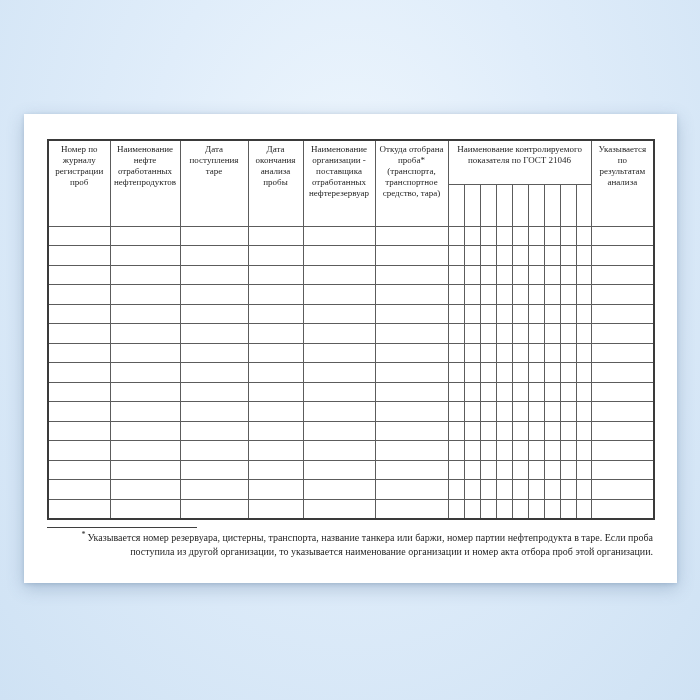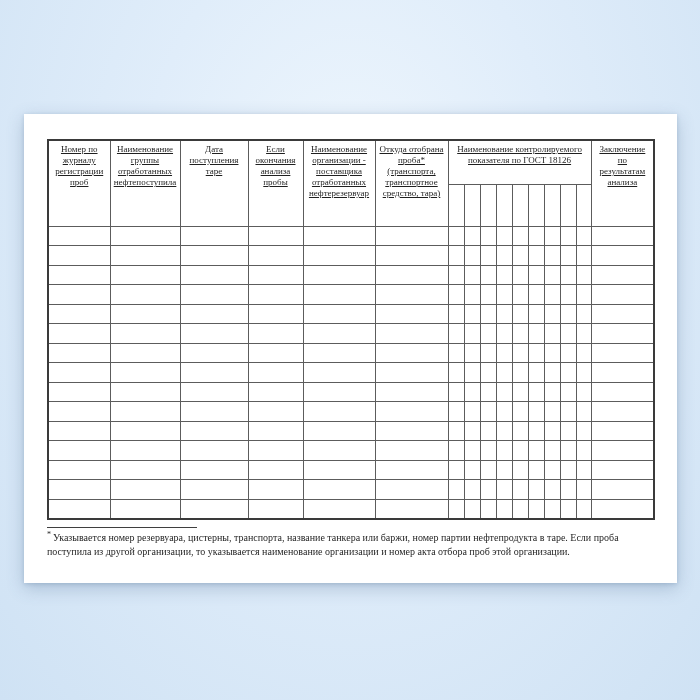--- a/index.html
+++ b/index.html
@@ -25,32 +25,32 @@
     border:1px solid #5c5c5c;
     padding:0;
   }
   table.journal th{
     font-weight:normal;
     font-size:9px;line-height:11px;
     text-align:center;vertical-align:top;
     padding:3px 3px 2px 3px;
   }
   th.last-col{padding-left:4px;padding-right:4px;}
-  thead tr.hrow1{height:44px;text-decoration:underline;}
+  thead tr.hrow1{height:44px;}
   thead tr.hrow2{height:42px;}
   tbody tr{height:19px;}
   .footnote-rule{
     margin:7px 0 3px 23px;
     width:150px;height:0;
     border-top:1.5px solid #3f3f3f;
   }
   .footnote{
     margin:0 20px 0 23px;width:606px;
     font-size:10px;line-height:14px;
-    text-align:left;
+    text-align:right;
   }
   .footnote .marker{
     vertical-align:super;font-size:8px;line-height:0;margin-right:2px;
   }
 </style>
 </head>
 <body>
 
 <div class="page">
   <table class="journal">
@@ -68,27 +68,27 @@
         <col style="width:16px">
         <col style="width:16px">
       <col style="width:16px">
         <col style="width:16px">
         <col style="width:15px">
       <col style="width:63px">
     </colgroup>
     <thead>
       <tr class="hrow1">
         <th rowspan="2">Номер по журналу регистрации проб</th>
-        <th rowspan="2">Наименование группы отработанных нефте­поступила</th>
+        <th rowspan="2">Наименование нефте отработанных нефте­продуктов</th>
         <th rowspan="2">Дата поступления таре</th>
-        <th rowspan="2">Если окончания анализа пробы</th>
+        <th rowspan="2">Дата окончания анализа пробы</th>
         <th rowspan="2">Наименование организации - поставщика отработанных нефте­резервуар</th>
         <th rowspan="2">Откуда отобрана проба* (транспорта, транспортное средство, тара)</th>
-        <th colspan="9">Наименование контролируемого показателя по ГОСТ 18126</th>
-        <th rowspan="2" class="last-col">Заключение по результатам анализа</th>
+        <th colspan="9">Наименование контролируемого показателя по ГОСТ 21046</th>
+        <th rowspan="2" class="last-col">Указывается по результатам анализа</th>
       </tr>
       <tr class="hrow2" id="subheader-row">
           <th></th>
           <th></th>
           <th></th>
           <th></th>
           <th></th>
           <th></th>
           <th></th>
           <th></th>

